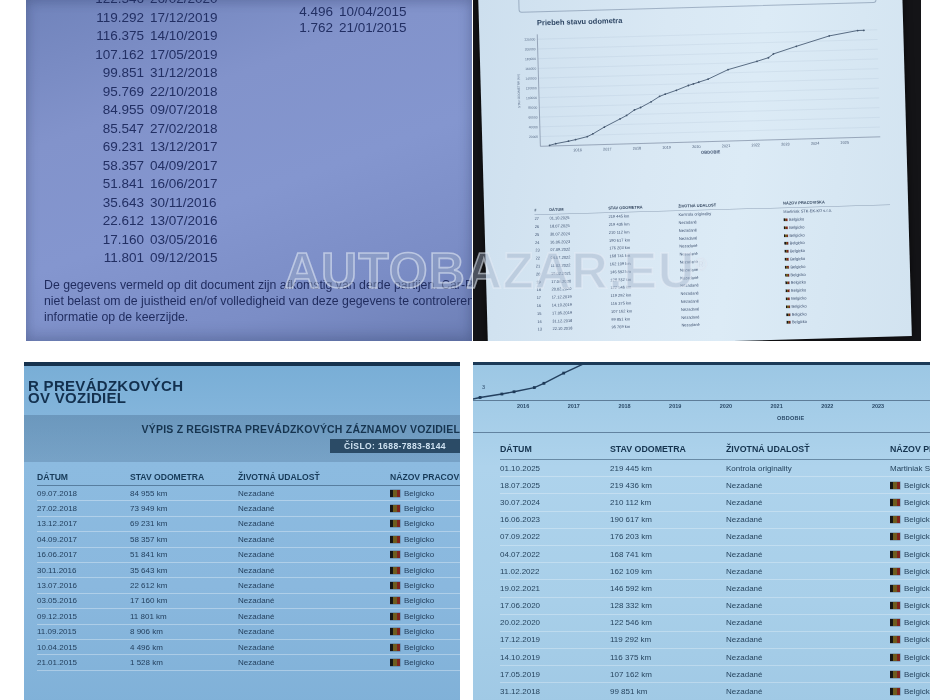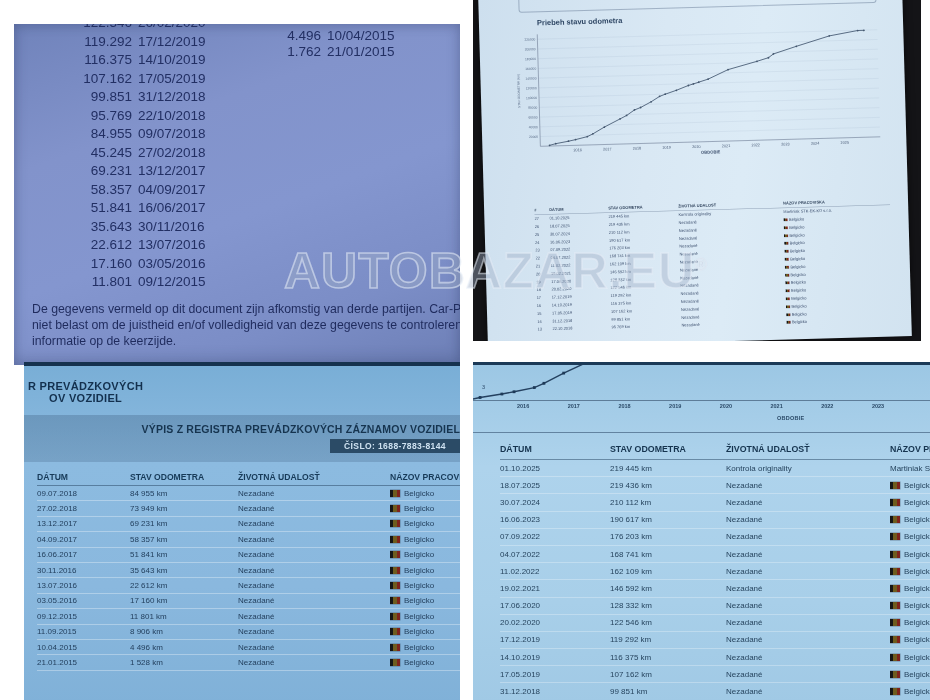--- a/index.html
+++ b/index.html
@@ -1,24 +1,24 @@
 <!DOCTYPE html>
 <html><head>
 <meta charset="utf-8">
 <style>
   html,body{margin:0;padding:0;background:#ffffff;width:930px;height:700px;overflow:hidden;
     font-family:"Liberation Sans",sans-serif;}
   .canvas{position:relative;width:930px;height:700px;background:#ffffff;}
   .panel{position:absolute;overflow:hidden;}
 
   
-  .tl{left:14px;top:0;width:446px;height:341px;
+  .tl{left:26px;top:0;width:446px;height:341px;
       background:linear-gradient(160deg,#7083bb 0%,#8293cb 30%,#8496cf 55%,#7b8dc6 80%,#6d7fb6 100%);
       box-shadow:inset 0 -6px 14px rgba(40,50,90,.25), inset 0 4px 10px rgba(40,50,90,.18);
-      color:#222f63;margin-top:24px;}
+      color:#222f63;}
   .cp-col{position:absolute;font-size:13.5px;font-weight:500;}
   .cp-col1{left:42px;top:-10px;line-height:18.5px;}
   .cp-col2{left:247px;top:-13px;line-height:16.5px;}
   .cp-row{display:flex;gap:6px;white-space:nowrap;}
   .cp-col1 .cp-km{display:inline-block;width:76px;text-align:right;}
   .cp-col2 .cp-km{display:inline-block;width:60px;text-align:right;}
   .cp-footer{position:absolute;left:18px;top:277px;width:520px;font-size:12.3px;line-height:16px;
       color:#1f2b5d;white-space:nowrap;}
 
   
@@ -35,22 +35,22 @@
   .tr-table .trow{display:grid;grid-template-columns:30px 118px 140px 210px 1fr;align-items:center;
       height:15.8px;white-space:nowrap;}
   .tr-table .thead{font-weight:bold;font-size:8.6px;border-bottom:1px solid rgba(80,100,130,.55);color:#33465f;}
   .tr-table .td,.tr-table .th{overflow:hidden;font-size:8px;}
   .tr-table .flag{width:8px;height:5px;margin-right:3px;}
 
   
   .bl{left:24px;top:362px;width:436px;height:338px;
       background:linear-gradient(180deg,#79aed6 0%,#8cbbe0 28%,#8ab8de 65%,#80b1d8 100%);
       border-top:4px solid #16324e;color:#1e3c5b;}
-  .bl-corner{position:absolute;left:4px;top:14px;font-size:11px;font-weight:bold;
-      line-height:12px;color:#13304e;letter-spacing:.3px;text-align:center;}
+  .bl-corner{position:absolute;left:4px;top:14px;font-size:15px;font-weight:bold;
+      line-height:12px;color:#13304e;letter-spacing:.3px;}
   .bl-band{position:absolute;left:0;top:49px;width:436px;height:47px;
       background:linear-gradient(180deg,rgba(70,105,140,.38),rgba(70,105,140,.30));text-align:right;}
   .bl-title{margin-top:8px;font-size:10.5px;font-weight:bold;color:#16344f;letter-spacing:.2px;white-space:nowrap;}
   .bl-badge{display:inline-block;margin-top:4px;background:#2b4b66;color:#cfe2f1;
       font-size:8.5px;font-weight:bold;padding:2px 14px;letter-spacing:.4px;}
   .x-table{position:absolute;white-space:nowrap;}
   .bl-table{left:0;top:102px;width:480px;padding-left:13px;}
   .bl-table .trow{display:grid;grid-template-columns:93px 108px 152px 1fr;align-items:center;height:14.4px;
       border-bottom:1px solid rgba(255,255,255,.32);}
   .bl-table .thead{height:17px;font-weight:bold;font-size:8.6px;color:#173a58;
@@ -115,21 +115,21 @@
         </div>
         <div class="cp-row">
           <span class="cp-km">95.769</span>
           <span class="cp-date">22/10/2018</span>
         </div>
         <div class="cp-row">
           <span class="cp-km">84.955</span>
           <span class="cp-date">09/07/2018</span>
         </div>
         <div class="cp-row">
-          <span class="cp-km">45.245</span>
+          <span class="cp-km">85.547</span>
           <span class="cp-date">27/02/2018</span>
         </div>
         <div class="cp-row">
           <span class="cp-km">69.231</span>
           <span class="cp-date">13/12/2017</span>
         </div>
         <div class="cp-row">
           <span class="cp-km">58.357</span>
           <span class="cp-date">04/09/2017</span>
         </div>

